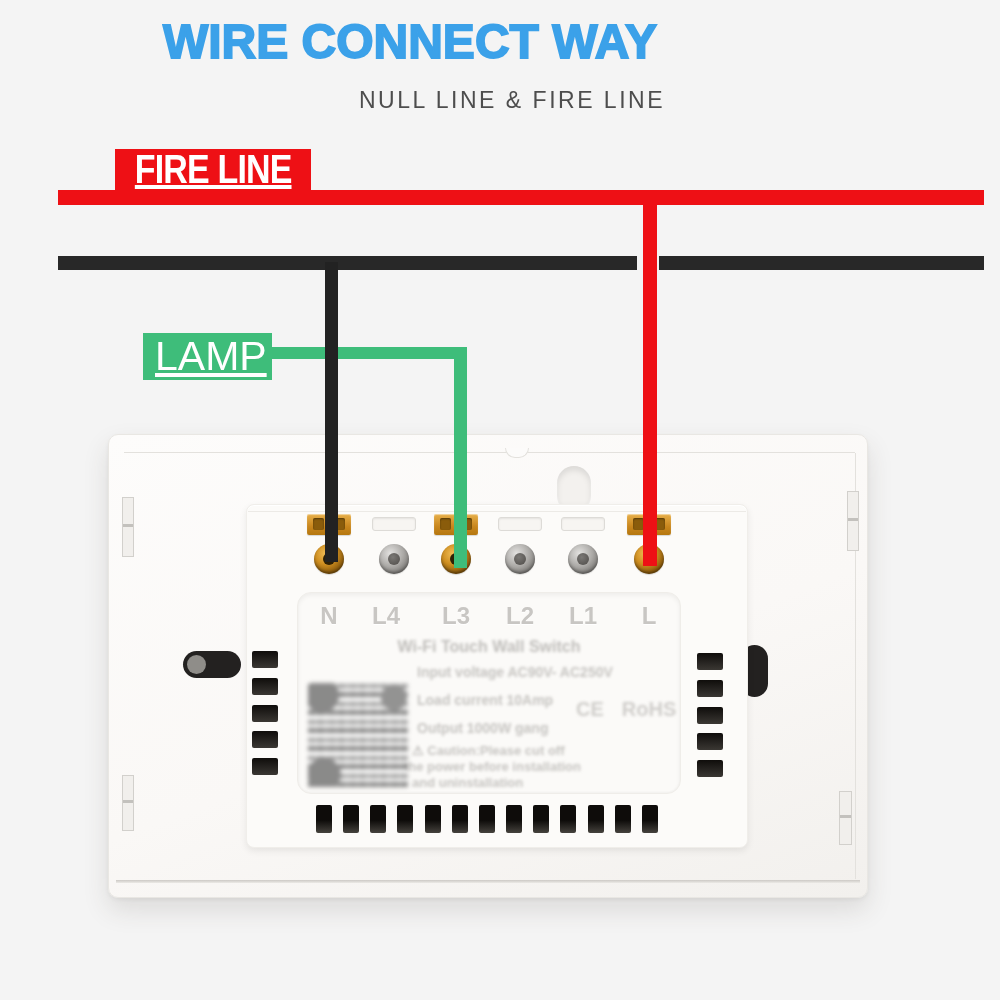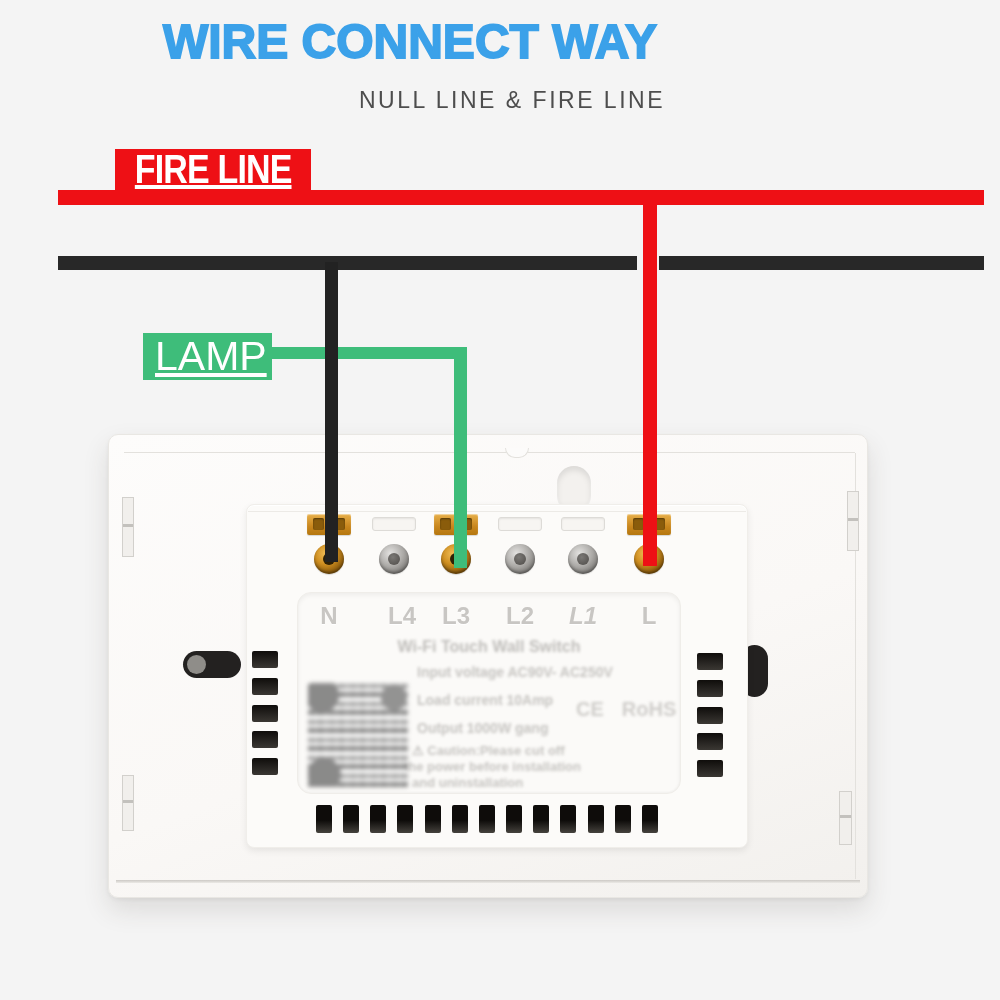--- a/index.html
+++ b/index.html
@@ -83,21 +83,21 @@
   .screw.silver::after{content:"";position:absolute;left:9px;top:9px;width:12px;height:12px;
                border-radius:50%;background:radial-gradient(circle at 40% 35%,#7b7976,#4e4b48);}
   .s0{left:314px;} .s1{left:379px;} .s2{left:441px;} .s3{left:505px;} .s4{left:568px;} .s5{left:634px;}
 
   
   .panel{left:297px;top:592px;width:384px;height:202px;border-radius:14px;background:#fbfaf8;
          border:1px solid #efede9;box-sizing:border-box;
          box-shadow:inset 0 2px 5px rgba(0,0,0,.06),inset 0 -1px 2px rgba(0,0,0,.03);}
   .tlabel{top:602px;width:44px;text-align:center;font-size:24px;font-weight:700;color:#c8c6c3;
           text-shadow:0 1px 0 rgba(255,255,255,.9);}
-  .t0{left:307px;} .t1{left:380px;} .t2{left:434px;} .t3{left:498px;} .t4{left:561px;font-style:italic;} .t5{left:627px;}
+  .t0{left:307px;} .t1{left:364px;} .t2{left:434px;} .t3{left:498px;} .t4{left:561px;} .t5{left:627px;}
 
   .print{color:#c6c4c1;font-weight:700;filter:blur(1.6px);white-space:nowrap;}
   .p-product{left:297px;top:638px;width:384px;text-align:center;font-size:16px;color:#bfbdba;}
   .p-voltage{left:417px;top:664px;font-size:14px;}
   .p-current{left:417px;top:692px;font-size:14px;}
   .p-output{left:417px;top:720px;font-size:14px;}
   .p-c1{left:412px;top:743px;font-size:13px;}
   .p-c2{left:404px;top:759px;font-size:13px;}
   .p-c3{left:412px;top:775px;font-size:13px;}
   .cert{left:576px;top:698px;font-size:20px;font-weight:700;color:#cfcdca;filter:blur(1.6px);

